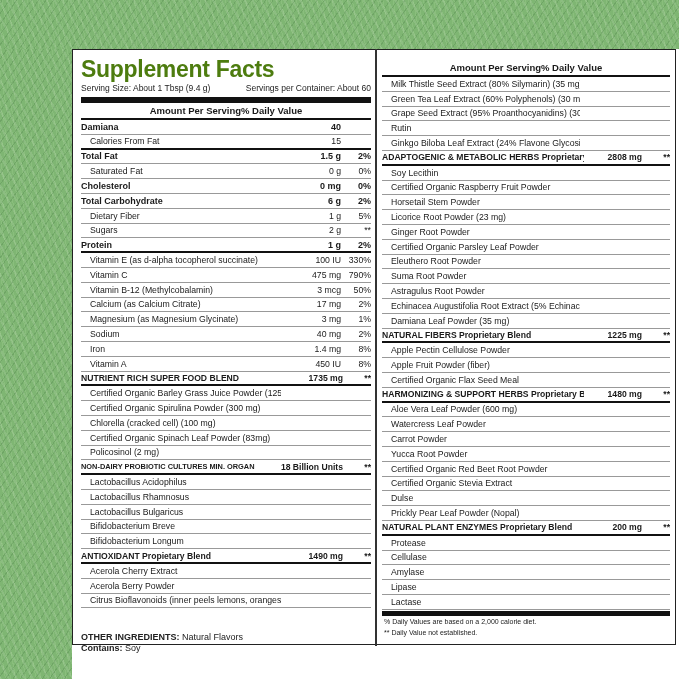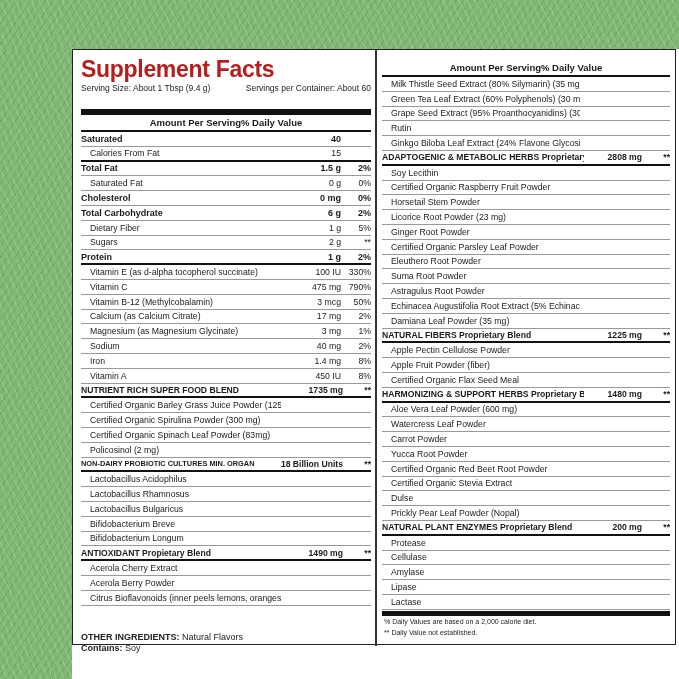--- a/index.html
+++ b/index.html
@@ -33,25 +33,25 @@
     position:absolute; left:375px; top:49px; width:1.5px; height:597px; background:#333;
   }
   .col {
     position:absolute; top:0;
   }
   .col-left { left:8px; width:290px; }
   .col-right { left:309px; width:288px; }
 
   .title {
     font-weight:bold; font-size:23px; letter-spacing:-0.3px; line-height:26px;
-    margin-top:6px; color:#b91c1c;
+    margin-top:6px; color:#4d7c0f;
   }
   .serving {
     display:flex; justify-content:space-between; font-size:8.5px; color:#222;
-    margin-top:1px; padding-bottom:16px; border-bottom:6px solid #111;
+    margin-top:1px; padding-bottom:4px; border-bottom:6px solid #111;
   }
   .hdr {
     display:flex; justify-content:center; font-weight:bold; font-size:9.5px;
     height:14px; line-height:14px; border-bottom:2.5px solid #111; padding-top:1px;
   }
   .col-right .hdr { margin-top:10px; }
   .row {
     display:flex; align-items:center; height:14.8px; font-size:8.7px;
     border-bottom:1px solid #999; box-sizing:border-box; white-space:nowrap;
   }
@@ -83,21 +83,21 @@
     <div class="serving">
       <span>Serving Size: About 1 Tbsp (9.4 g)</span>
       <span>Servings per Container: About 60</span>
     </div>
     <div class="hdr">
       <span>Amount Per Serving</span>
       <span>% Daily Value</span>
     </div>
     <div id="left-rows">
         <div class="row bold">
-          <span class="name">Saturated</span>
+          <span class="name">Damiana</span>
           <span class="amt">40</span>
           <span class="dv"></span>
         </div>
         <div class="row indent thick">
           <span class="name">Calories From Fat</span>
           <span class="amt">15</span>
           <span class="dv"></span>
         </div>
         <div class="row bold">
           <span class="name">Total Fat</span>
@@ -179,20 +179,25 @@
           <span class="amt">1735 mg</span>
           <span class="dv">**</span>
         </div>
         <div class="row indent">
           <span class="name">Certified Organic Barley Grass Juice Powder (1250 mg)</span>
           <span class="amt"></span>
           <span class="dv"></span>
         </div>
         <div class="row indent">
           <span class="name">Certified Organic Spirulina Powder (300 mg)</span>
+          <span class="amt"></span>
+          <span class="dv"></span>
+        </div>
+        <div class="row indent">
+          <span class="name">Chlorella (cracked cell) (100 mg)</span>
           <span class="amt"></span>
           <span class="dv"></span>
         </div>
         <div class="row indent">
           <span class="name">Certified Organic Spinach Leaf Powder (83mg)</span>
           <span class="amt"></span>
           <span class="dv"></span>
         </div>
         <div class="row indent">
           <span class="name">Policosinol (2 mg)</span>

